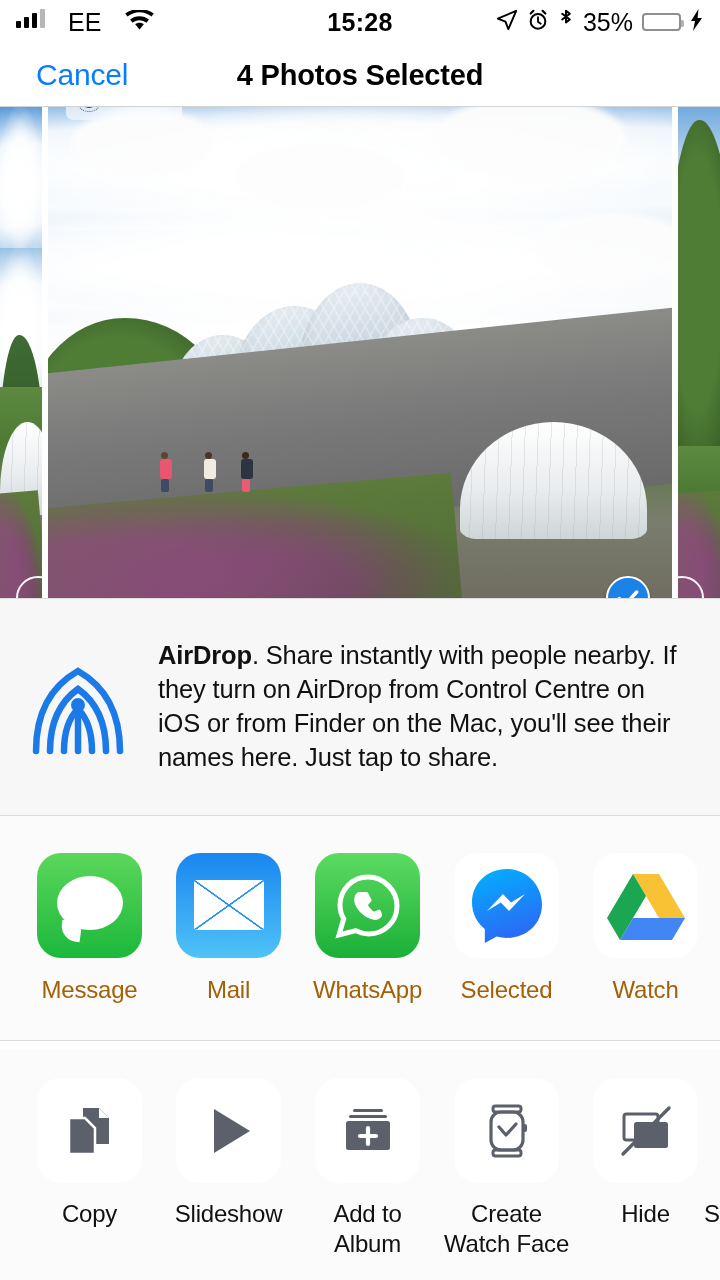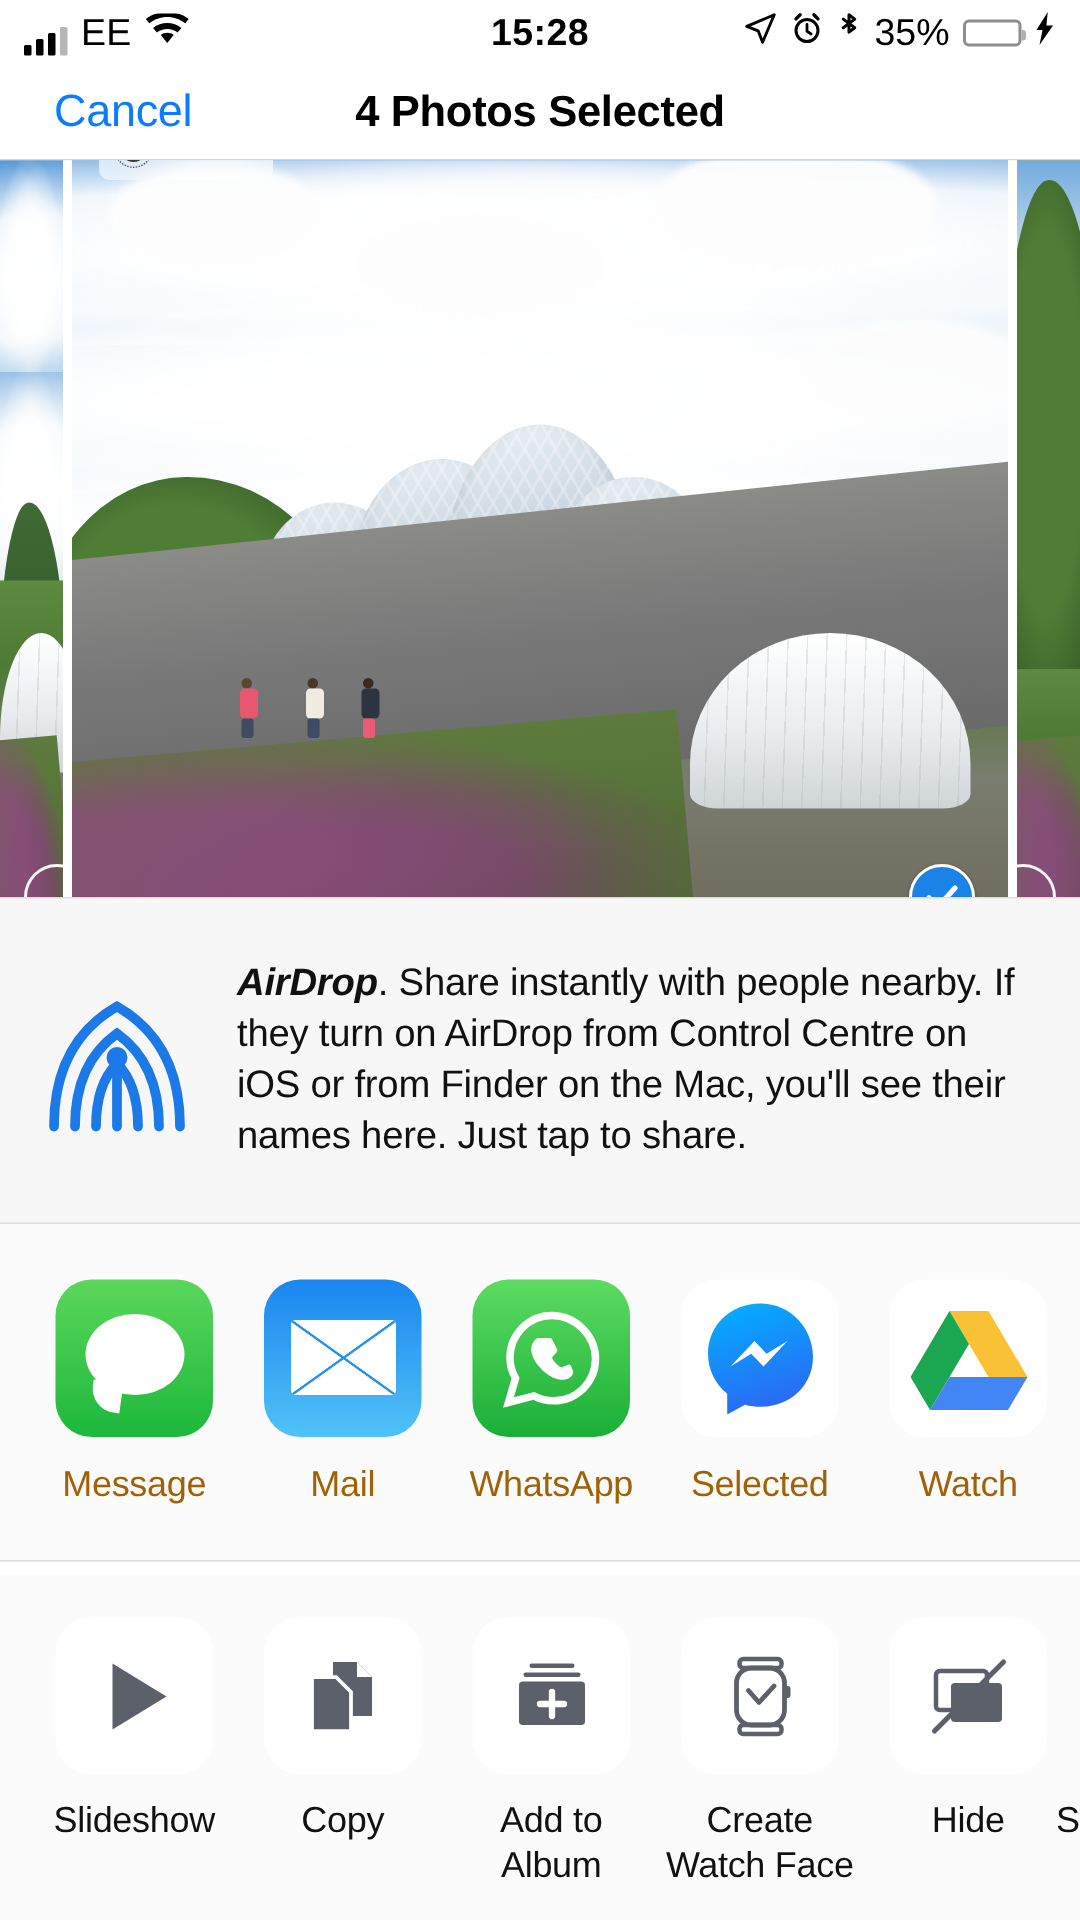--- a/index.html
+++ b/index.html
@@ -14,21 +14,21 @@
 
   
   .statusbar{
     height:44px; width:720px;
     display:flex; align-items:center;
     padding:0 16px;
     font-size:25px; font-weight:600;
     background:#fff;
     position:relative;
   }
-  .sb-left{ display:flex; align-items:flex-end; gap:9px; }
+  .sb-left{ display:flex; align-items:flex-start; gap:23px; }
   .bars{ display:flex; align-items:flex-end; gap:3px; height:20px; }
   .bars i{ display:block; width:5px; background:#000; border-radius:1px; }
   .bars i:nth-child(1){ height:7px; }
   .bars i:nth-child(2){ height:11px; }
   .bars i:nth-child(3){ height:15px; }
   .bars i:nth-child(4){ height:19px; background:#b6b6b6; }
   .carrier{ font-size:25px; letter-spacing:.2px; font-weight:500;}
   .sb-center{
     position:absolute; left:0; right:0; text-align:center;
     font-size:25px; font-weight:600; letter-spacing:.3px;
@@ -185,21 +185,21 @@
   .airdrop{
     width:720px; height:217px; background:#f7f7f7;
     display:flex; align-items:center; padding:0 26px 0 22px;
     gap:24px; border-bottom:1px solid #dcdcdc;
   }
   .ad-icon{ width:112px; height:104px; flex:none; position:relative; }
   .ad-text{
     font-size:25.5px; line-height:1.33; color:#111; letter-spacing:-.15px;
     max-width:530px;
   }
-  .ad-text b{ font-weight:700;font-style:italic; }
+  .ad-text b{ font-weight:700; }
 
   
   .approw{
     width:720px; height:225px; background:#fbfbfb;
     display:flex; align-items:center; padding:0 20px;
     border-bottom:1px solid #dcdcdc;
   }
   .app{
     width:139px; flex:none;
     display:flex; flex-direction:column; align-items:center; gap:18px;
@@ -473,35 +473,35 @@
     </div>
     <div class="app-label">Watch</div>
   </div>
 </div>
 
 <div class="actionrow">
 
   <div class="act">
     <div class="act-ico">
       <svg width="58" height="58" viewBox="0 0 58 58">
-        <path d="M14 7 L50 29 L14 51 Z" fill="#5c606b"></path>
-      </svg>
-    </div>
-    <div class="act-label">Slideshow</div>
+        <path d="M22 6h16l10 10v26H22z" fill="#5c606b"></path>
+        <path d="M38 6v10h10z" fill="#fff"></path>
+        <path d="M8 16h16l10 10v26H8z" fill="#5c606b" stroke="#fff" stroke-width="2.5"></path>
+      </svg>
+    </div>
+    <div class="act-label">Copy</div>
   </div>
 
   <div class="act">
     <div class="act-ico">
       <svg width="58" height="58" viewBox="0 0 58 58">
-        <path d="M22 6h16l10 10v26H22z" fill="#5c606b"></path>
-        <path d="M38 6v10h10z" fill="#fff"></path>
-        <path d="M8 16h16l10 10v26H8z" fill="#5c606b" stroke="#fff" stroke-width="2.5"></path>
-      </svg>
-    </div>
-    <div class="act-label">Copy</div>
+        <path d="M14 7 L50 29 L14 51 Z" fill="#5c606b"></path>
+      </svg>
+    </div>
+    <div class="act-label">Slideshow</div>
   </div>
 
   <div class="act">
     <div class="act-ico">
       <svg width="58" height="58" viewBox="0 0 58 58">
         <rect x="14" y="7" width="30" height="3" rx="1.5" fill="#5c606b"></rect>
         <rect x="10" y="13" width="38" height="3" rx="1.5" fill="#5c606b"></rect>
         <rect x="7" y="19" width="44" height="29" rx="2.5" fill="#5c606b"></rect>
         <path d="M29 26v16M21 34h16" stroke="#fff" stroke-width="4.2" stroke-linecap="round"></path>
       </svg>

